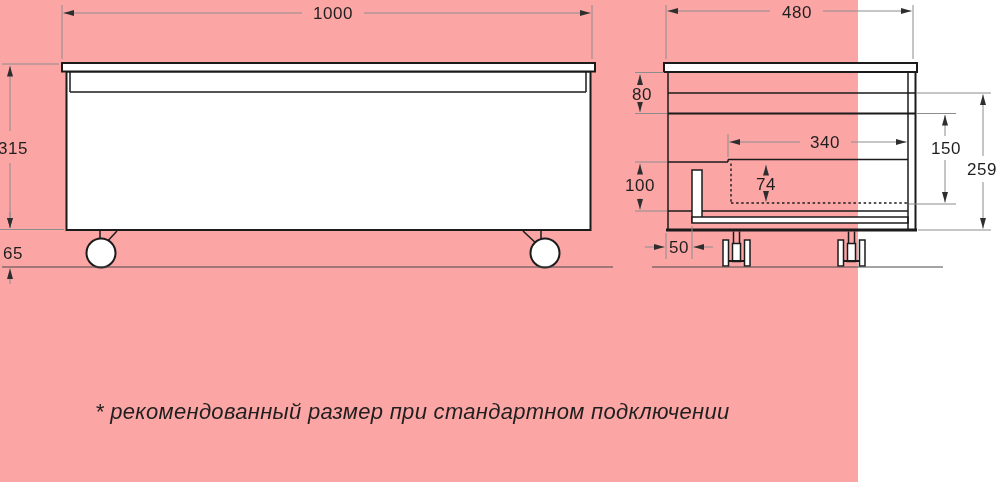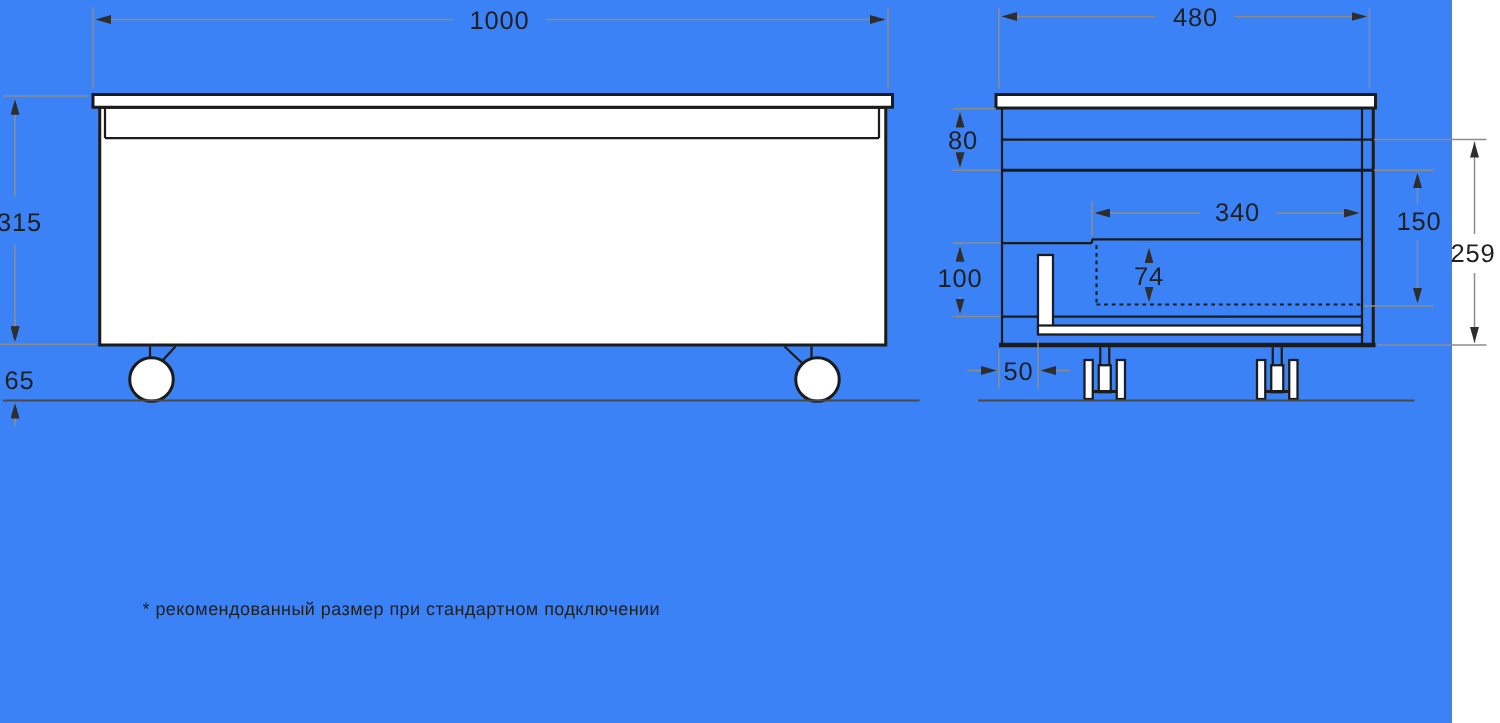--- a/index.html
+++ b/index.html
@@ -1,26 +1,26 @@
 <!DOCTYPE html>
 <html><head>
 <meta charset="utf-8">
 <style>
   html,body{margin:0;padding:0;background:#ffffff;width:1000px;height:482px;overflow:hidden;}
-  #stage{position:relative;width:968px;height:482px;background:#3b82f6;font-family:"Liberation Sans",sans-serif;}
+  #stage{position:relative;width:858px;height:482px;background:#fca5a5;font-family:"Liberation Sans",sans-serif;}
   svg{position:absolute;left:0;top:0;}
   .ln  {stroke:#1b1b1b;stroke-width:2;fill:none;}
   .ln15{stroke:#1b1b1b;stroke-width:1.5;fill:none;}
   .ln3 {stroke:#1b1b1b;stroke-width:3;fill:none;}
   .wfill{fill:#ffffff;}
   .dim {stroke:#8c8c8c;stroke-width:1;fill:none;}
   .dot {stroke:#1b1b1b;stroke-width:1.4;stroke-dasharray:2.5 2.6;fill:none;}
   .floor{stroke:#4a4a4a;stroke-width:1.2;fill:none;}
   text.dimtxt{font:17px "Liberation Sans",sans-serif;fill:#1f1f1f;letter-spacing:0.5px;text-anchor:middle;}
-  .note{position:absolute;left:95px;font-size:12px;letter-spacing:0.3px;color:#1f1f1f;white-space:nowrap;}
+  .note{position:absolute;left:95px;font-size:22px;letter-spacing:0.3px;color:#1f1f1f;white-space:nowrap;font-style:italic;}
   .note1{top:399px;}
   .note2{top:430px;}
   .note3{top:459px;}
 </style>
 </head>
 <body>
 
 <div id="stage">
 
   <svg width="1000" height="370" viewBox="0 0 1000 370">

